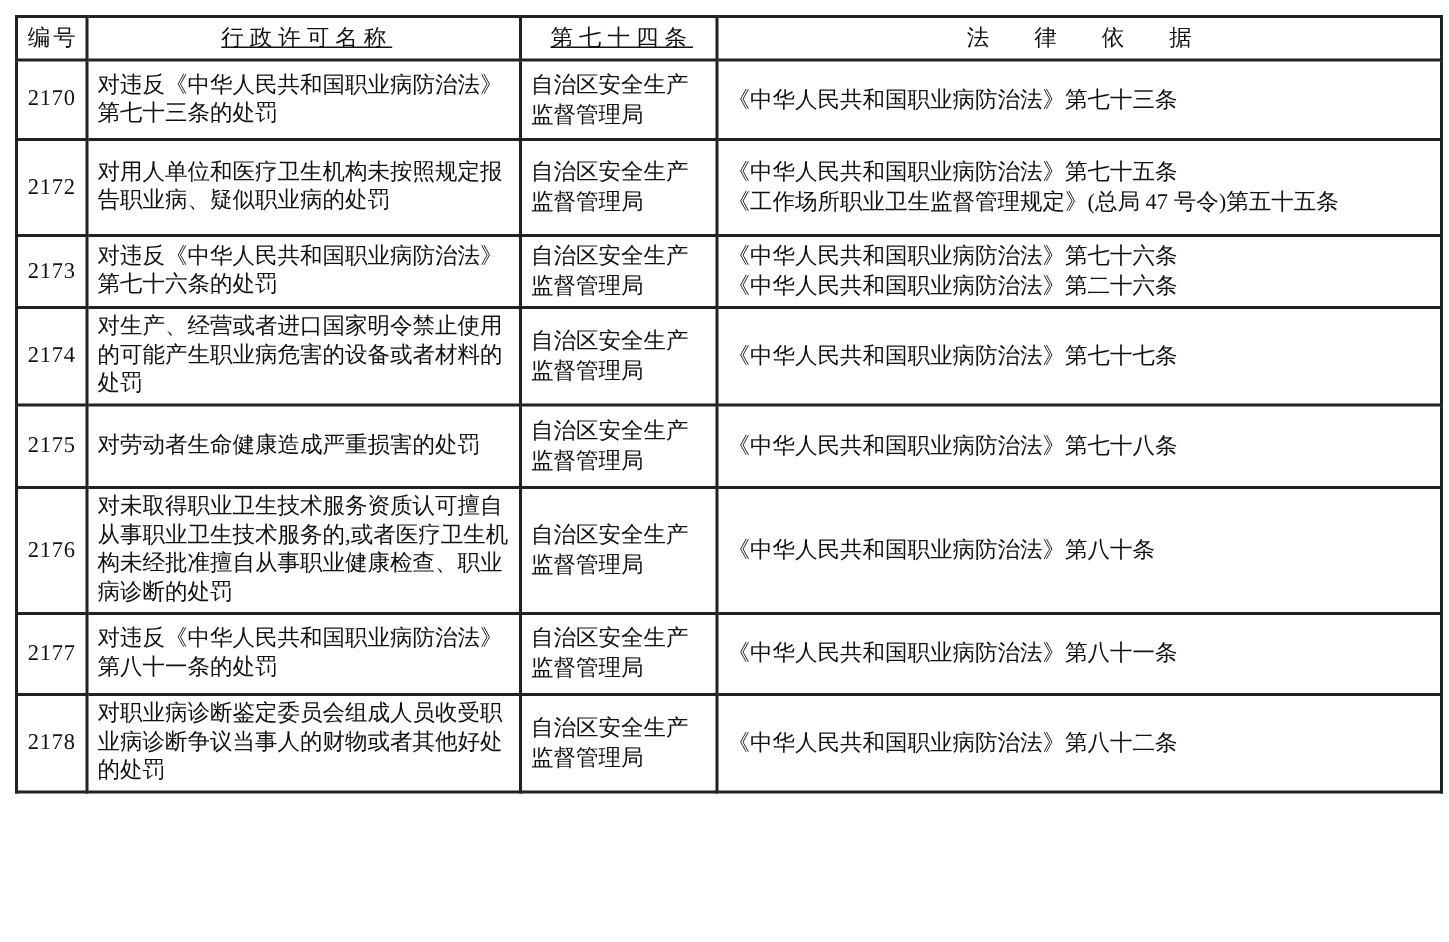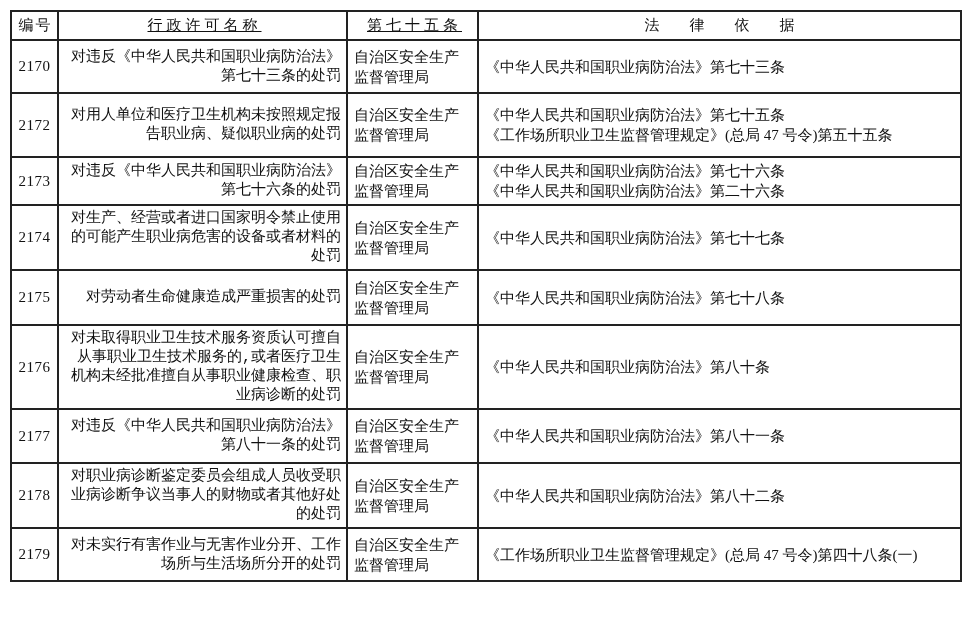--- a/index.html
+++ b/index.html
@@ -47,22 +47,21 @@
   th .sp4 { letter-spacing: 30px; margin-right: -30px; }
 
   td.id-cell {
     text-align: center;
     font-size: 14px;
     letter-spacing: 0.5px;
   }
   td.name-cell {
     padding: 3px 5px 3px 6px;
     line-height: 19px;
-    text-align: right;
-    font-family: Liberation Mono, monospace;
+    text-align: left;
   }
   td.agency-cell {
     padding: 3px 16px 3px 6px;
     line-height: 20px;
     text-align: left;
   }
   td.legal-cell {
     padding: 3px 4px 3px 6px;
     text-align: left;
   }
@@ -89,21 +88,21 @@
     <colgroup>
       <col class="c-id">
         <col class="c-name">
         <col class="c-agency">
         <col class="c-legal">
     </colgroup>
     <tbody>
       <tr class="hdr">
         <th><span class="sp1">编号</span></th>
         <th><span class="sp2">行政许可名称</span></th>
-        <th><span class="sp2">第七十五条</span></th>
+        <th><span class="sp2">第七十四条</span></th>
         <th><span class="sp4">法律依据</span></th>
       </tr>
 
       <tr class="r0">
         <td class="id-cell">2170</td>
         <td class="name-cell">对违反《中华人民共和国职业病防治法》第七十三条的处罚</td>
         <td class="agency-cell">自治区安全生产监督管理局</td>
         <td class="legal-cell">
           <div class="legal-line">《中华人民共和国职业病防治法》第七十三条</div>
         </td>
@@ -168,23 +167,15 @@
 
       <tr class="r8">
         <td class="id-cell">2178</td>
         <td class="name-cell">对职业病诊断鉴定委员会组成人员收受职业病诊断争议当事人的财物或者其他好处的处罚</td>
         <td class="agency-cell">自治区安全生产监督管理局</td>
         <td class="legal-cell">
           <div class="legal-line">《中华人民共和国职业病防治法》第八十二条</div>
         </td>
       </tr>
 
-      <tr class="r9">
-        <td class="id-cell">2179</td>
-        <td class="name-cell">对未实行有害作业与无害作业分开、工作场所与生活场所分开的处罚</td>
-        <td class="agency-cell">自治区安全生产监督管理局</td>
-        <td class="legal-cell">
-          <div class="legal-line">《工作场所职业卫生监督管理规定》(总局 47 号令)第四十八条(一)</div>
-        </td>
-      </tr>
     </tbody>
   </table>
 </div>
 
 </body></html>

